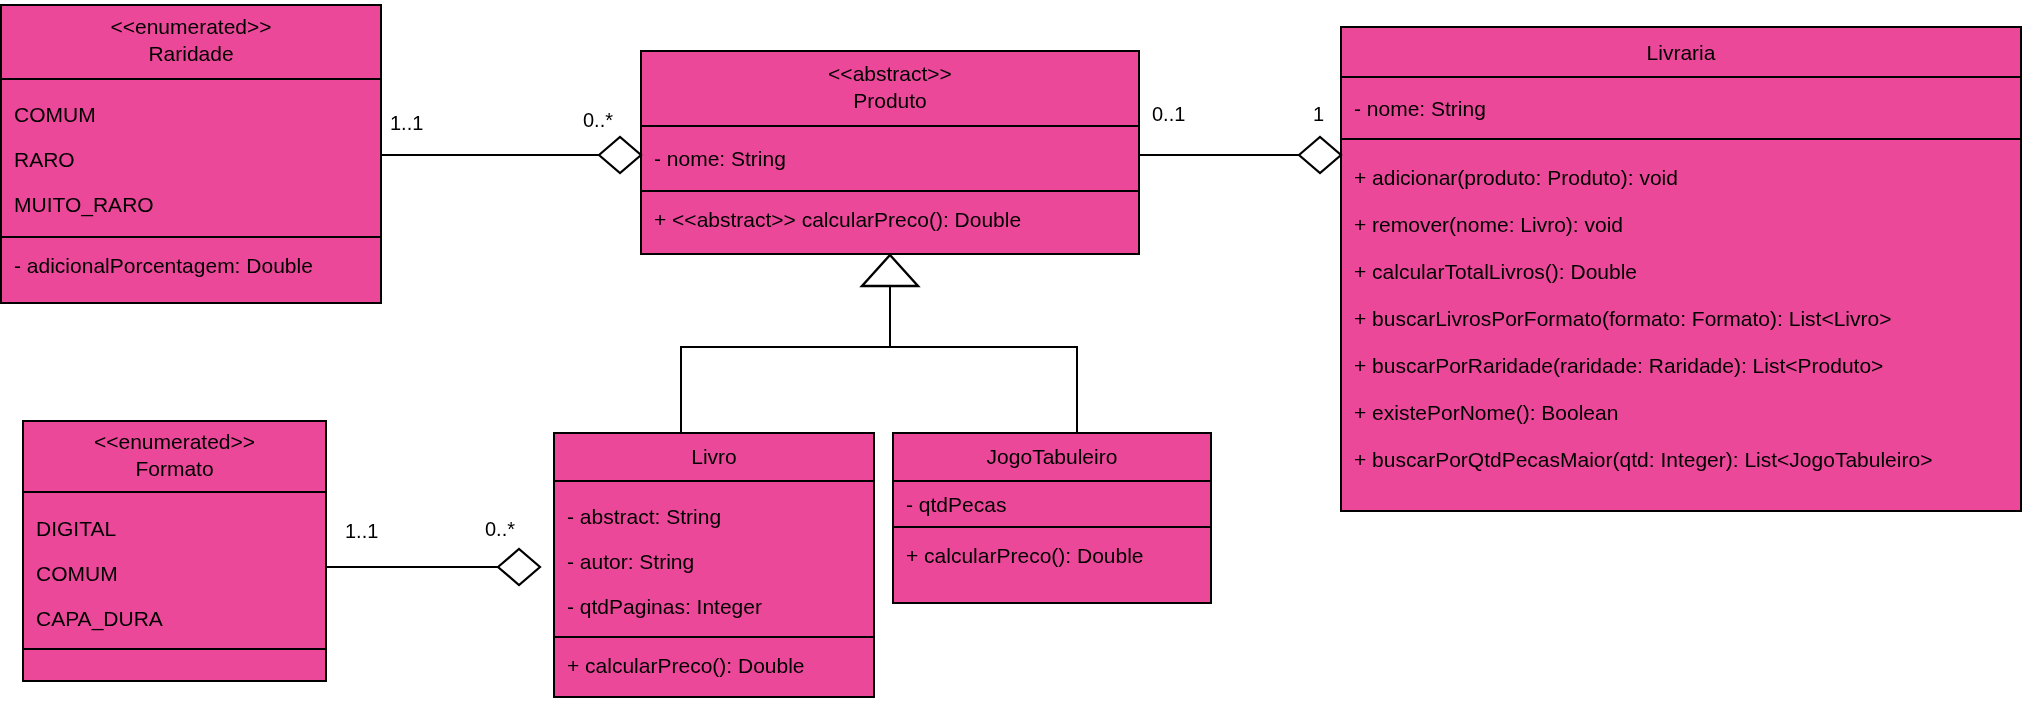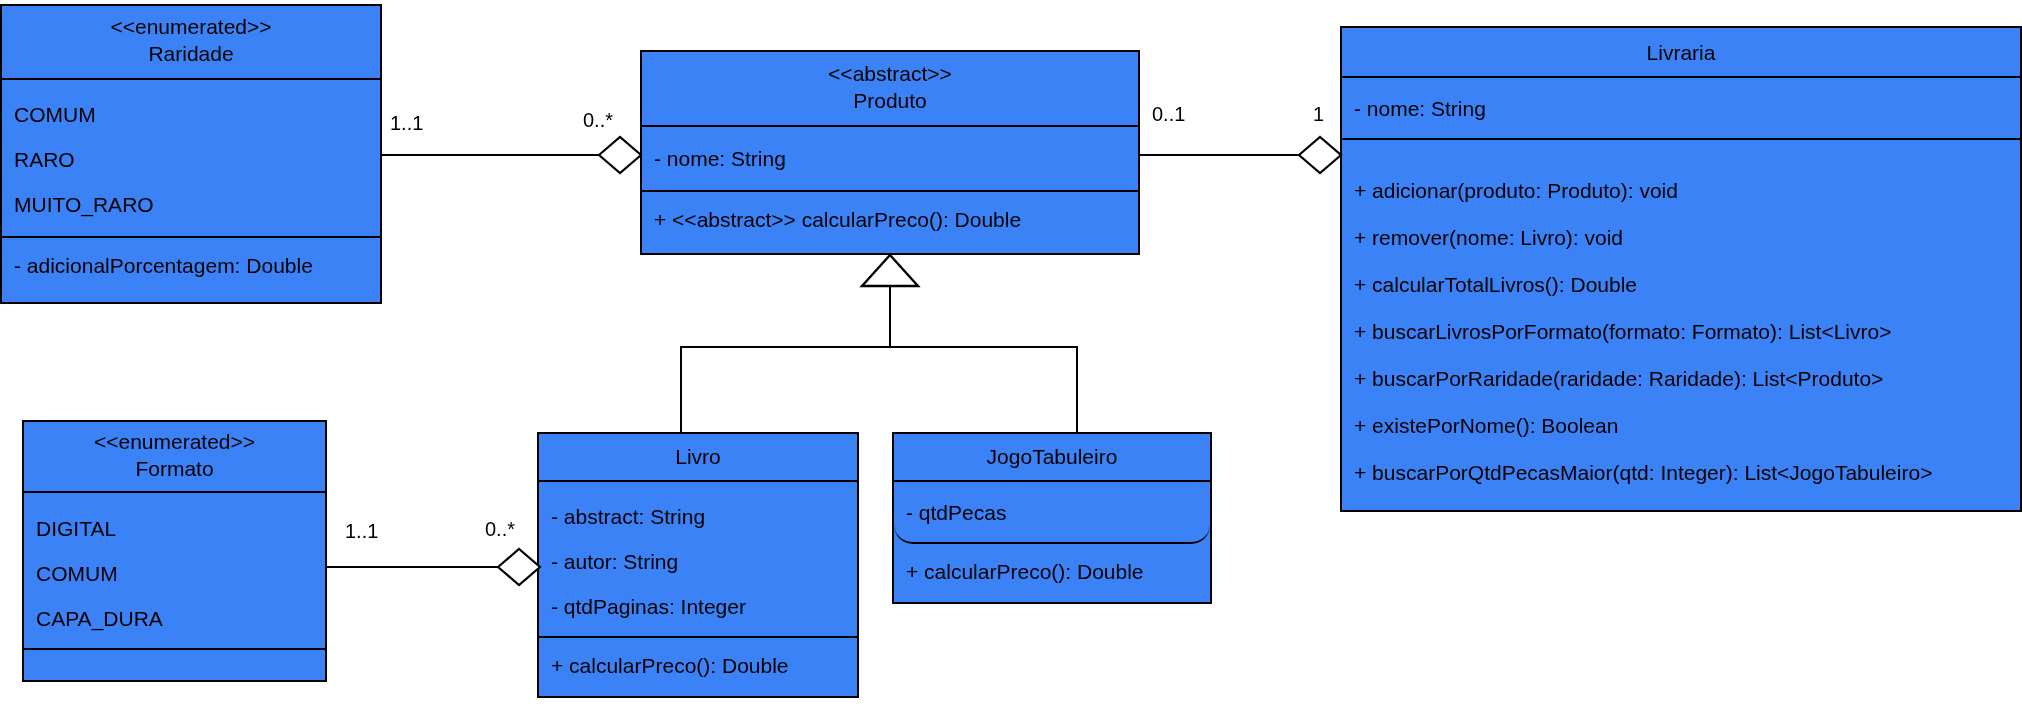--- a/index.html
+++ b/index.html
@@ -16,21 +16,21 @@
     width: 2022px;
     height: 712px;
     background: #ffffff;
     overflow: hidden;
   }
   
   .uml-class {
     position: absolute;
     box-sizing: border-box;
     border: 2px solid #000000;
-    background: #3b82f6;
+    background: #ec4899;
     display: flex;
     flex-direction: column;
   }
   .compartment {
     box-sizing: border-box;
     border-bottom: 2px solid #000000;
     display: flex;
     flex-direction: column;
     justify-content: center;
   }
@@ -127,21 +127,21 @@
     </div>
   </div>
 
   <div class="uml-class" style="left:1340px; top:26px; width:682px; height:486px;">
     <div class="compartment c-title" style="height:50px; padding-top:12px;">
       <span class="cname">Livraria</span>
     </div>
     <div class="compartment c-body" style="height:62px;">
       <div class="member">- nome: String</div>
     </div>
-    <div class="compartment c-body" style="justify-content:flex-end; padding-top:27px;">
+    <div class="compartment c-body" style="justify-content:flex-end; padding-top:14px;">
       <div class="member" style="padding:13px 2px;">+ adicionar(produto: Produto): void</div>
       <div class="member" style="padding:13px 2px;">+ remover(nome: Livro): void</div>
       <div class="member" style="padding:13px 2px;">+ calcularTotalLivros(): Double</div>
       <div class="member" style="padding:13px 2px;">+ buscarLivrosPorFormato(formato: Formato): List&lt;Livro&gt;</div>
       <div class="member" style="padding:13px 2px;">+ buscarPorRaridade(raridade: Raridade): List&lt;Produto&gt;</div>
       <div class="member" style="padding:13px 2px;">+ existePorNome(): Boolean</div>
       <div class="member" style="padding:13px 2px;">+ buscarPorQtdPecasMaior(qtd: Integer): List&lt;JogoTabuleiro&gt;</div>
     </div>
   </div>
 
@@ -151,39 +151,39 @@
       <span class="cname">Formato</span>
     </div>
     <div class="compartment c-body" style="height:157px; justify-content:flex-start; padding-top:13px;">
       <div class="member enum-lit">DIGITAL</div>
       <div class="member enum-lit">COMUM</div>
       <div class="member enum-lit">CAPA_DURA</div>
     </div>
     <div class="compartment c-body c-empty"></div>
   </div>
 
-  <div class="uml-class" style="left:537px; top:432px; width:322px; height:266px;">
+  <div class="uml-class" style="left:553px; top:432px; width:322px; height:266px;">
     <div class="compartment c-title" style="height:48px; padding-top:11px;">
       <span class="cname">Livro</span>
     </div>
     <div class="compartment c-body" style="height:156px; justify-content:flex-start; padding-top:12px;">
       <div class="member" style="padding:12px 2px;">- abstract: String</div>
       <div class="member" style="padding:12px 2px;">- autor: String</div>
       <div class="member" style="padding:12px 2px;">- qtdPaginas: Integer</div>
     </div>
     <div class="compartment c-body">
       <div class="member">+ calcularPreco(): Double</div>
     </div>
   </div>
 
   <div class="uml-class" style="left:892px; top:432px; width:320px; height:172px;">
     <div class="compartment c-title" style="height:48px; padding-top:11px;">
       <span class="cname">JogoTabuleiro</span>
     </div>
-    <div class="compartment c-body" style="height:62px;border-radius:19px;">
+    <div class="compartment c-body" style="height:46px;">
       <div class="member">- qtdPecas</div>
     </div>
     <div class="compartment c-body">
       <div class="member">+ calcularPreco(): Double</div>
     </div>
   </div>
 
   <div class="edge-h" style="left:382px; top:154px; width:218px;"></div>
   <div class="mult" style="left:390px; top:113px;">1..1</div>
   <div class="mult" style="left:583px; top:110px;">0..*</div>

